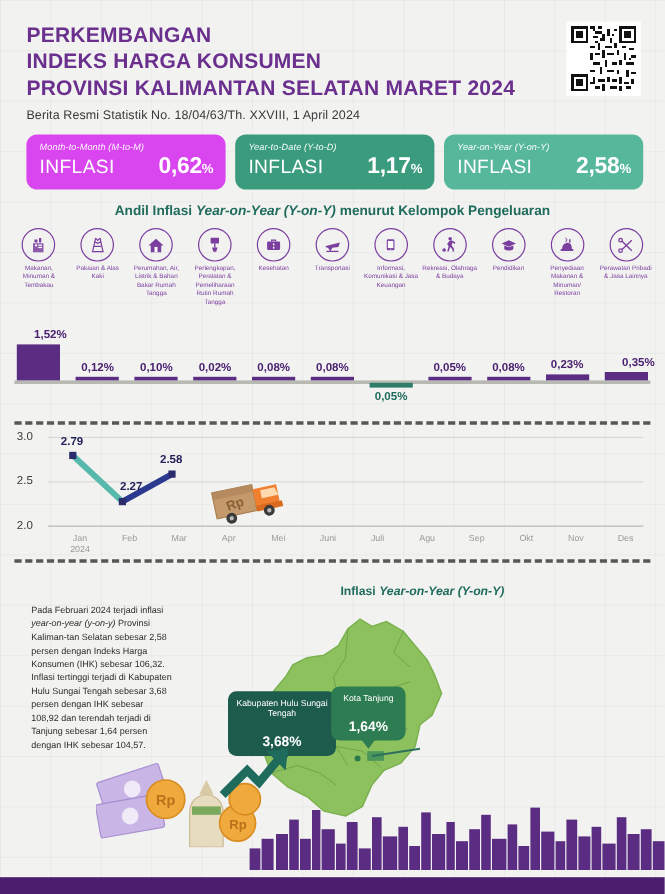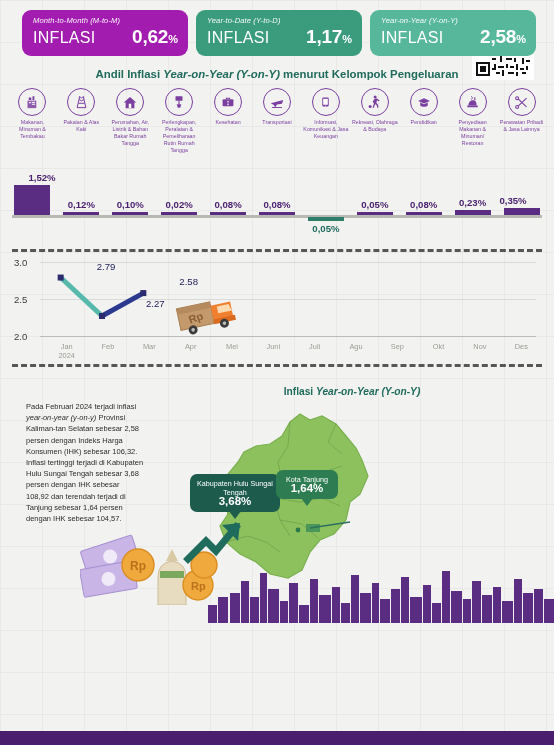--- a/index.html
+++ b/index.html
@@ -174,24 +174,23 @@
     display: flex;
   }
   .xlabels span {
     flex: 1; text-align: center;
     font-size: 7.4px; color: #9a9a95; margin-left: 12px;
   }
   .lsvg { position: absolute; left: 26px; top: 0; }
   .pt-label {
     position: absolute;
     font-size: 9.6px;
-    font-weight: normal;
+    font-weight: bold;
     color: #23235c;
     white-space: nowrap;
-    margin-left: 46px;
   }
   .truck { position: absolute; left: 160px; top: 34px; }
 
   
   .bottom { display: flex; margin-top: 6px; position: relative; height: 250px; }
   .btext {
     width: 150px;
     padding: 28px 6px 0 26px;
     font-size: 7.5px;
     line-height: 11.2px;
@@ -212,21 +211,21 @@
   .tip {
     position: absolute;
     background: #1d5c4c;
     color: #fff;
     border-radius: 7px;
     text-align: center;
     padding: 5px 7px 6px 7px;
     font-size: 7.2px;
     line-height: 9px;
   }
-  .tip .big { font-size: 11.5px; font-weight: bold; display: block; margin-top: 0; }
+  .tip .big { font-size: 11.5px; font-weight: bold; display: block; margin-top: 16px; }
   .tip.alt { background: #2e7d52; }
   .tip:after {
     content: "";
     position: absolute;
     bottom: -7px; left: 50%;
     margin-left: -6px;
     border-left: 6px solid transparent;
     border-right: 6px solid transparent;
     border-top: 8px solid #1d5c4c;
   }
@@ -239,20 +238,26 @@
   }
   .money { position: absolute; left: 80px; bottom: 14px; }
 </style>
 </head>
 <body>
 
 <div class="grid-bg"></div>
 
 <div class="page">
 
+  <div class="header">
+    <div class="title-line">PERKEMBANGAN</div>
+    <div class="title-line">INDEKS HARGA KONSUMEN</div>
+    <div class="title-line">PROVINSI KALIMANTAN SELATAN MARET 2024</div>
+    <div class="subtitle">Berita Resmi Statistik No. 18/04/63/Th. XXVIII, 1 April 2024</div>
+  </div>
 
   <div class="qr">
     <svg width="58" height="58" viewBox="0 0 29 29" shape-rendering="crispEdges">
       <rect width="29" height="29" fill="#fff"></rect>
       <g fill="#111">
         <rect x="1" y="1" width="7" height="1"></rect>
           <rect x="1" y="7" width="7" height="1"></rect>
         <rect x="1" y="1" width="1" height="7"></rect>
           <rect x="7" y="1" width="1" height="7"></rect>
         <rect x="3" y="3" width="3" height="3"></rect>
@@ -314,21 +319,21 @@
           <rect x="19" y="2" width="1" height="1"></rect>
         <rect x="18" y="4" width="1" height="1"></rect>
           <rect x="11" y="7" width="1" height="1"></rect>
         <rect x="25" y="14" width="1" height="1"></rect>
           <rect x="9" y="24" width="1" height="1"></rect>
       </g>
     </svg>
   </div>
 
   <div class="badges">
-    <div class="badge" style="background:#a21caf">
+    <div class="badge" style="background:#d946ef">
       <div class="cap">Month-to-Month (M-to-M)</div>
       <div class="row">
         <span class="word">INFLASI</span>
         <span><span class="val">0,62</span><span class="pct">%</span></span>
       </div>
     </div>
     <div class="badge" style="background:#3a9c7d">
       <div class="cap">Year-to-Date (Y-to-D)</div>
       <div class="row">
         <span class="word">INFLASI</span>
@@ -479,21 +484,21 @@
       <div class="bval" style="left: 269px; transform: translateX(-50%); top: 33.5px;">0,08%</div>
       <div class="bar neg" style="left: 317.909px; height: 3.5px; top: 52px;"></div>
       <div class="bval neg" style="left: 317.909px; transform: translateX(-50%); top: 57.5px;">0,05%</div>
       <div class="bar" style="left: 366.818px; height: 3.5px; top: 46.5px;"></div>
       <div class="bval" style="left: 366.818px; transform: translateX(-50%); top: 33.5px;">0,05%</div>
       <div class="bar" style="left: 415.727px; height: 3.5px; top: 46.5px;"></div>
       <div class="bval" style="left: 415.727px; transform: translateX(-50%); top: 33.5px;">0,08%</div>
       <div class="bar" style="left: 464.636px; height: 4.53947px; top: 45.4605px;"></div>
       <div class="bval" style="left: 464.636px; transform: translateX(-50%); top: 32.4605px;">0,23%</div>
       <div class="bar" style="left: 513.545px; height: 6.90789px; top: 43.0921px;"></div>
-      <div class="bval" style="left: 505px; transform: translateX(-50%); top: 30.0921px;">0,35%</div>
+      <div class="bval" style="left: 524px; transform: translateX(-50%); top: 30.0921px;">0,35%</div>
     </div>
 
   <div class="dash"></div>
 
 
   <div class="line-wrap" id="line-area">
     <div class="truck">
       <svg width="72" height="46" viewBox="0 0 72 46">
         <g transform="rotate(-12 36 23)">
           <rect x="4" y="12" width="34" height="22" fill="#c49a6c" stroke="#a87f53" stroke-width="1"></rect>

